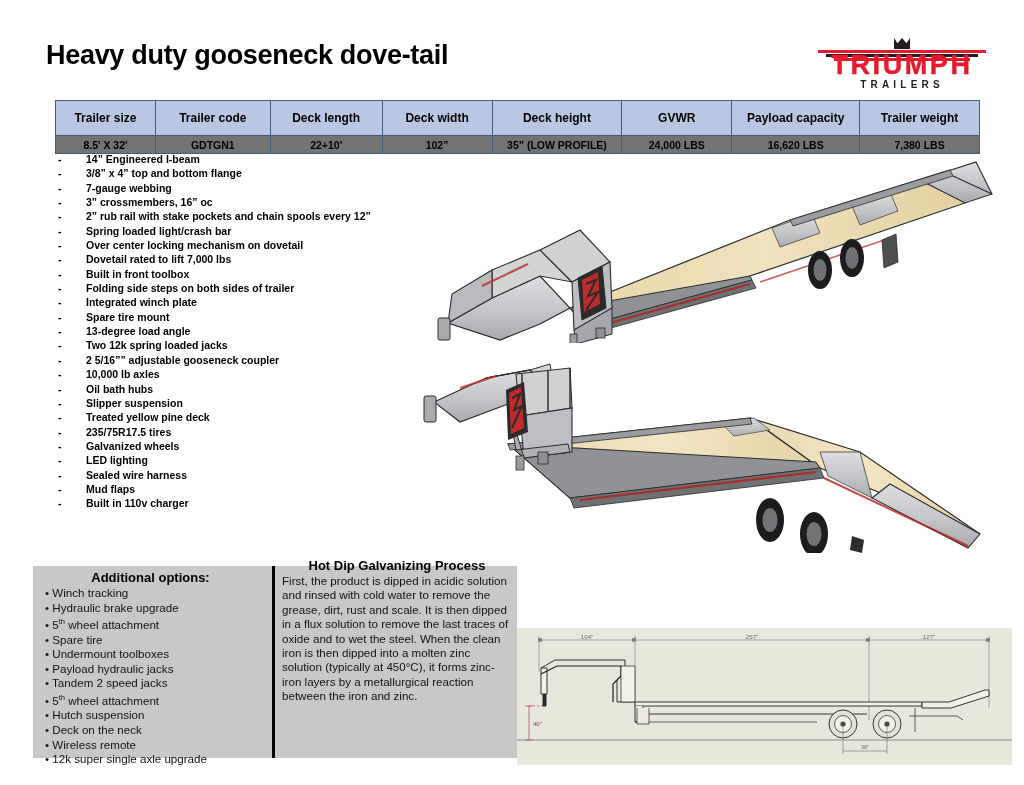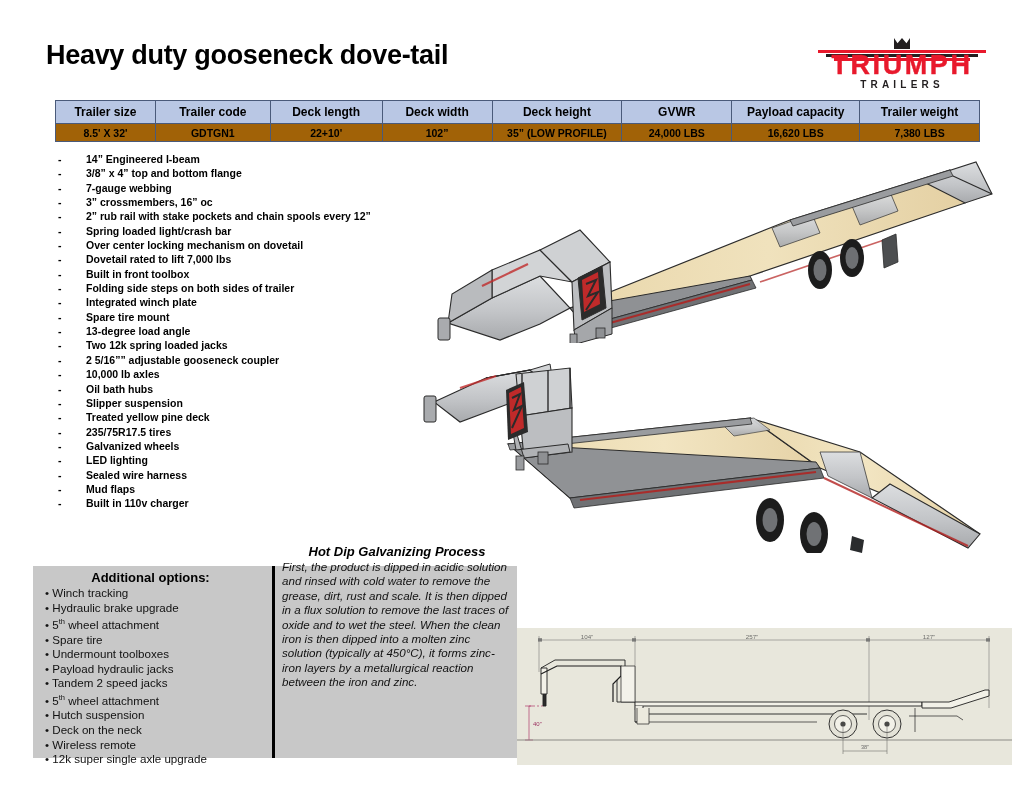--- a/index.html
+++ b/index.html
@@ -78,28 +78,28 @@
     border-collapse: collapse;
     table-layout: fixed;
   }
   #spec-table th, #spec-table td {
     border: 1px solid #4a5a7a;
     text-align: center;
     font-size: 11.5px;
     font-weight: bold;
     color: #000;
     padding: 0;
-    height: 23px;
+    height: 35px;
   }
   #spec-table th {
     background: #b9c7e4;
     font-size: 12px;
   }
   #spec-table td {
-    background: #a16207;
+    background: #737373;
     font-size: 10.5px;
     height: 18px;
   }
 
   
   #feature-list {
     position: absolute;
     left: 57px; top: 152px;
     width: 380px;
     list-style: none;
@@ -156,23 +156,22 @@
   #options-list li {
     font-size: 11.6px;
     color: #111;
     line-height: 14.6px;
     white-space: nowrap;
   }
   #options-list li sup { font-size: 7.5px; vertical-align: super; }
 
   #galv-block {
     position: absolute;
-    left: 282px; top: 544px;
+    left: 282px; top: 558px;
     width: 230px;
-    font-style: italic;
   }
   #galv-title {
     text-align: center;
     font-size: 13px;
     font-weight: bold;
     color: #000;
     margin-bottom: 1px;
   }
   #galv-body {
     font-size: 11.6px;

